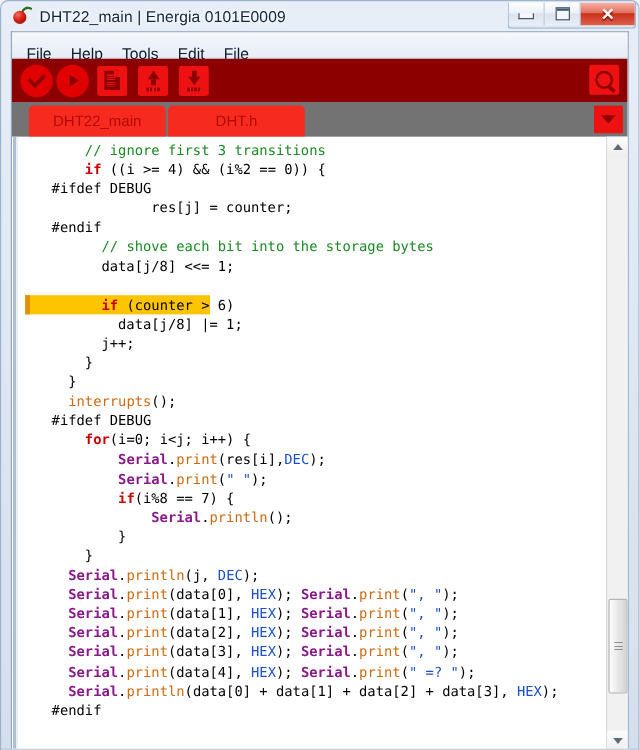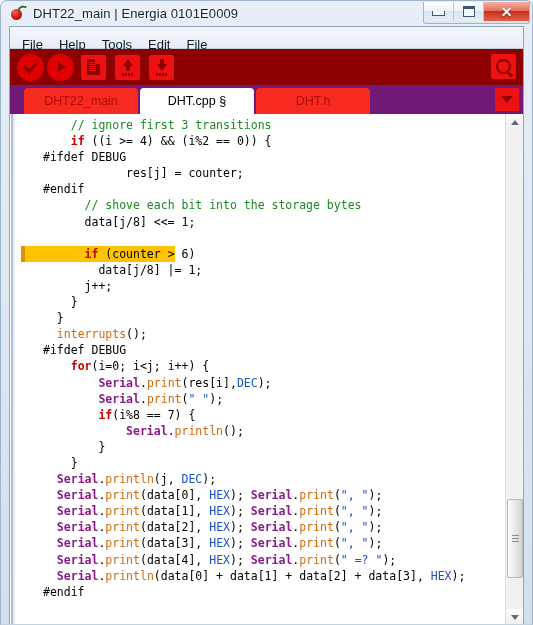--- a/index.html
+++ b/index.html
@@ -117,21 +117,21 @@
     background:#ee1111;display:flex;align-items:center;justify-content:center;cursor:pointer;
   }
   .mag{
     width:11px;height:11px;border:2.5px solid #8c0000;border-radius:50%;position:relative;
   }
   .mag:after{
     content:"";position:absolute;right:-4px;bottom:-3px;width:6px;height:2.5px;
     background:#8c0000;transform:rotate(42deg);
   }
   .tabstrip{
-    height:29px;background:#701a75;display:flex;align-items:flex-end;
+    height:29px;background:#737373;display:flex;align-items:flex-end;
     padding-left:14px;position:relative;
   }
   .tab{
     height:26px;min-width:86px;padding:0 14px;margin-right:2px;
     display:flex;align-items:center;justify-content:center;
     font-size:12.5px;border-radius:4px 4px 0 0;cursor:pointer;white-space:nowrap;
   }
   .tab.inactive{background:#f72a20;color:#b10b06;}
   .tab.active{background:#ffffff;color:#000000;font-weight:normal;}
   .tabmenu{
@@ -259,21 +259,20 @@
             <div class="base"></div>
         </div>
       </div>
       <div class="serialbtn">
         <div class="mag"></div>
       </div>
     </div>
 
     <div class="tabstrip">
       <div class="tab inactive">DHT22_main</div>
-      <div class="tab active">DHT.cpp §</div>
       <div class="tab inactive">DHT.h</div>
       <div class="tabmenu">
         <div class="dtri"></div>
       </div>
     </div>
 
     <div class="editor-wrap">
       <div class="edge-gutter"></div>
       <div class="code" id="code"><div class="ln"><span class="c-plain">    </span><span class="c-com">// ignore first 3 transitions</span></div><div class="ln"><span class="c-plain">    </span><span class="c-kw">if</span><span class="c-plain"> ((i &gt;= 4) &amp;&amp; (i%2 == 0)) {</span></div><div class="ln"><span class="c-pre">#ifdef DEBUG</span></div><div class="ln"><span class="c-plain">            res[j] = counter;</span></div><div class="ln"><span class="c-pre">#endif</span></div><div class="ln"><span class="c-plain">      </span><span class="c-com">// shove each bit into the storage bytes</span></div><div class="ln"><span class="c-plain">      data[j/8] &lt;&lt;= 1;</span></div><div class="ln"><span class="c-plain"></span></div><div class="ln"><div class="hl-box" style="width: 150px;"></div><span class="c-plain">      </span><span class="c-kw">if</span><span class="c-plain"> (counter &gt; 6)</span></div><div class="ln"><span class="c-plain">        data[j/8] |= 1;</span></div><div class="ln"><span class="c-plain">      j++;</span></div><div class="ln"><span class="c-plain">    }</span></div><div class="ln"><span class="c-plain">  }</span></div><div class="ln"><span class="c-plain">  </span><span class="c-fn">interrupts</span><span class="c-plain">();</span></div><div class="ln"><span class="c-pre">#ifdef DEBUG</span></div><div class="ln"><span class="c-plain">    </span><span class="c-kw">for</span><span class="c-plain">(i=0; i&lt;j; i++) {</span></div><div class="ln"><span class="c-plain">        </span><span class="c-cls">Serial</span><span class="c-plain">.</span><span class="c-fn">print</span><span class="c-plain">(res[i],</span><span class="c-lit">DEC</span><span class="c-plain">);</span></div><div class="ln"><span class="c-plain">        </span><span class="c-cls">Serial</span><span class="c-plain">.</span><span class="c-fn">print</span><span class="c-plain">(</span><span class="c-str">" "</span><span class="c-plain">);</span></div><div class="ln"><span class="c-plain">        </span><span class="c-kw">if</span><span class="c-plain">(i%8 == 7) {</span></div><div class="ln"><span class="c-plain">            </span><span class="c-cls">Serial</span><span class="c-plain">.</span><span class="c-fn">println</span><span class="c-plain">();</span></div><div class="ln"><span class="c-plain">        }</span></div><div class="ln"><span class="c-plain">    }</span></div><div class="ln"><span class="c-plain">  </span><span class="c-cls">Serial</span><span class="c-plain">.</span><span class="c-fn">println</span><span class="c-plain">(j, </span><span class="c-lit">DEC</span><span class="c-plain">);</span></div><div class="ln"><span class="c-plain">  </span><span class="c-cls">Serial</span><span class="c-plain">.</span><span class="c-fn">print</span><span class="c-plain">(data[0], </span><span class="c-lit">HEX</span><span class="c-plain">); </span><span class="c-cls">Serial</span><span class="c-plain">.</span><span class="c-fn">print</span><span class="c-plain">(</span><span class="c-str">", "</span><span class="c-plain">);</span></div><div class="ln"><span class="c-plain">  </span><span class="c-cls">Serial</span><span class="c-plain">.</span><span class="c-fn">print</span><span class="c-plain">(data[1], </span><span class="c-lit">HEX</span><span class="c-plain">); </span><span class="c-cls">Serial</span><span class="c-plain">.</span><span class="c-fn">print</span><span class="c-plain">(</span><span class="c-str">", "</span><span class="c-plain">);</span></div><div class="ln"><span class="c-plain">  </span><span class="c-cls">Serial</span><span class="c-plain">.</span><span class="c-fn">print</span><span class="c-plain">(data[2], </span><span class="c-lit">HEX</span><span class="c-plain">); </span><span class="c-cls">Serial</span><span class="c-plain">.</span><span class="c-fn">print</span><span class="c-plain">(</span><span class="c-str">", "</span><span class="c-plain">);</span></div><div class="ln"><span class="c-plain">  </span><span class="c-cls">Serial</span><span class="c-plain">.</span><span class="c-fn">print</span><span class="c-plain">(data[3], </span><span class="c-lit">HEX</span><span class="c-plain">); </span><span class="c-cls">Serial</span><span class="c-plain">.</span><span class="c-fn">print</span><span class="c-plain">(</span><span class="c-str">", "</span><span class="c-plain">);</span></div><div class="ln"><span class="c-plain">  </span><span class="c-cls">Serial</span><span class="c-plain">.</span><span class="c-fn">print</span><span class="c-plain">(data[4], </span><span class="c-lit">HEX</span><span class="c-plain">); </span><span class="c-cls">Serial</span><span class="c-plain">.</span><span class="c-fn">print</span><span class="c-plain">(</span><span class="c-str">" =? "</span><span class="c-plain">);</span></div><div class="ln"><span class="c-plain">  </span><span class="c-cls">Serial</span><span class="c-plain">.</span><span class="c-fn">println</span><span class="c-plain">(data[0] + data[1] + data[2] + data[3], </span><span class="c-lit">HEX</span><span class="c-plain">);</span></div><div class="ln"><span class="c-pre">#endif</span></div></div>
       <div class="vscroll">

